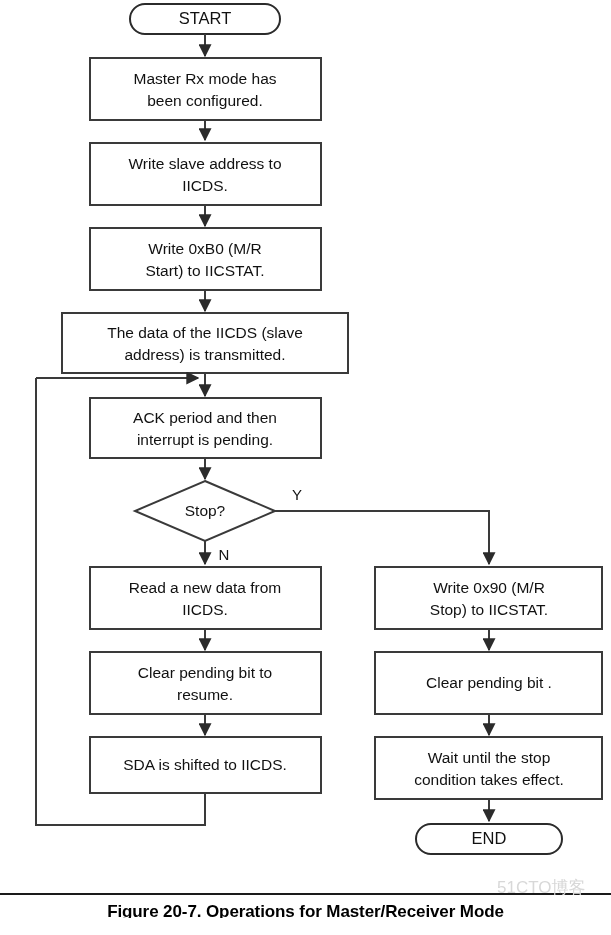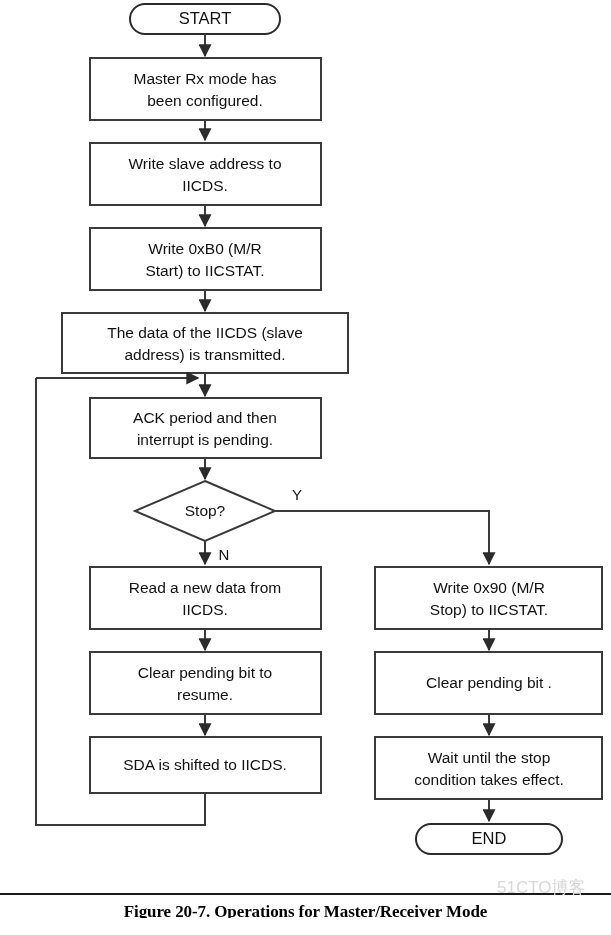--- a/index.html
+++ b/index.html
@@ -74,21 +74,21 @@
     width: 611px;
     height: 0;
     border-top: 2px solid #1a1a1a;
   }
   #caption {
     position: absolute;
     left: 0;
     top: 902px;
     width: 611px;
     text-align: center;
-    font-family: Liberation Serif, serif;
+    font-family: Liberation Sans, sans-serif;
     font-weight: bold;
     font-size: 17px;
     color: #000000;
     letter-spacing: -0.1px;
     white-space: nowrap;
   }
   #watermark {
     position: absolute;
     left: 497px;
     top: 876px;

